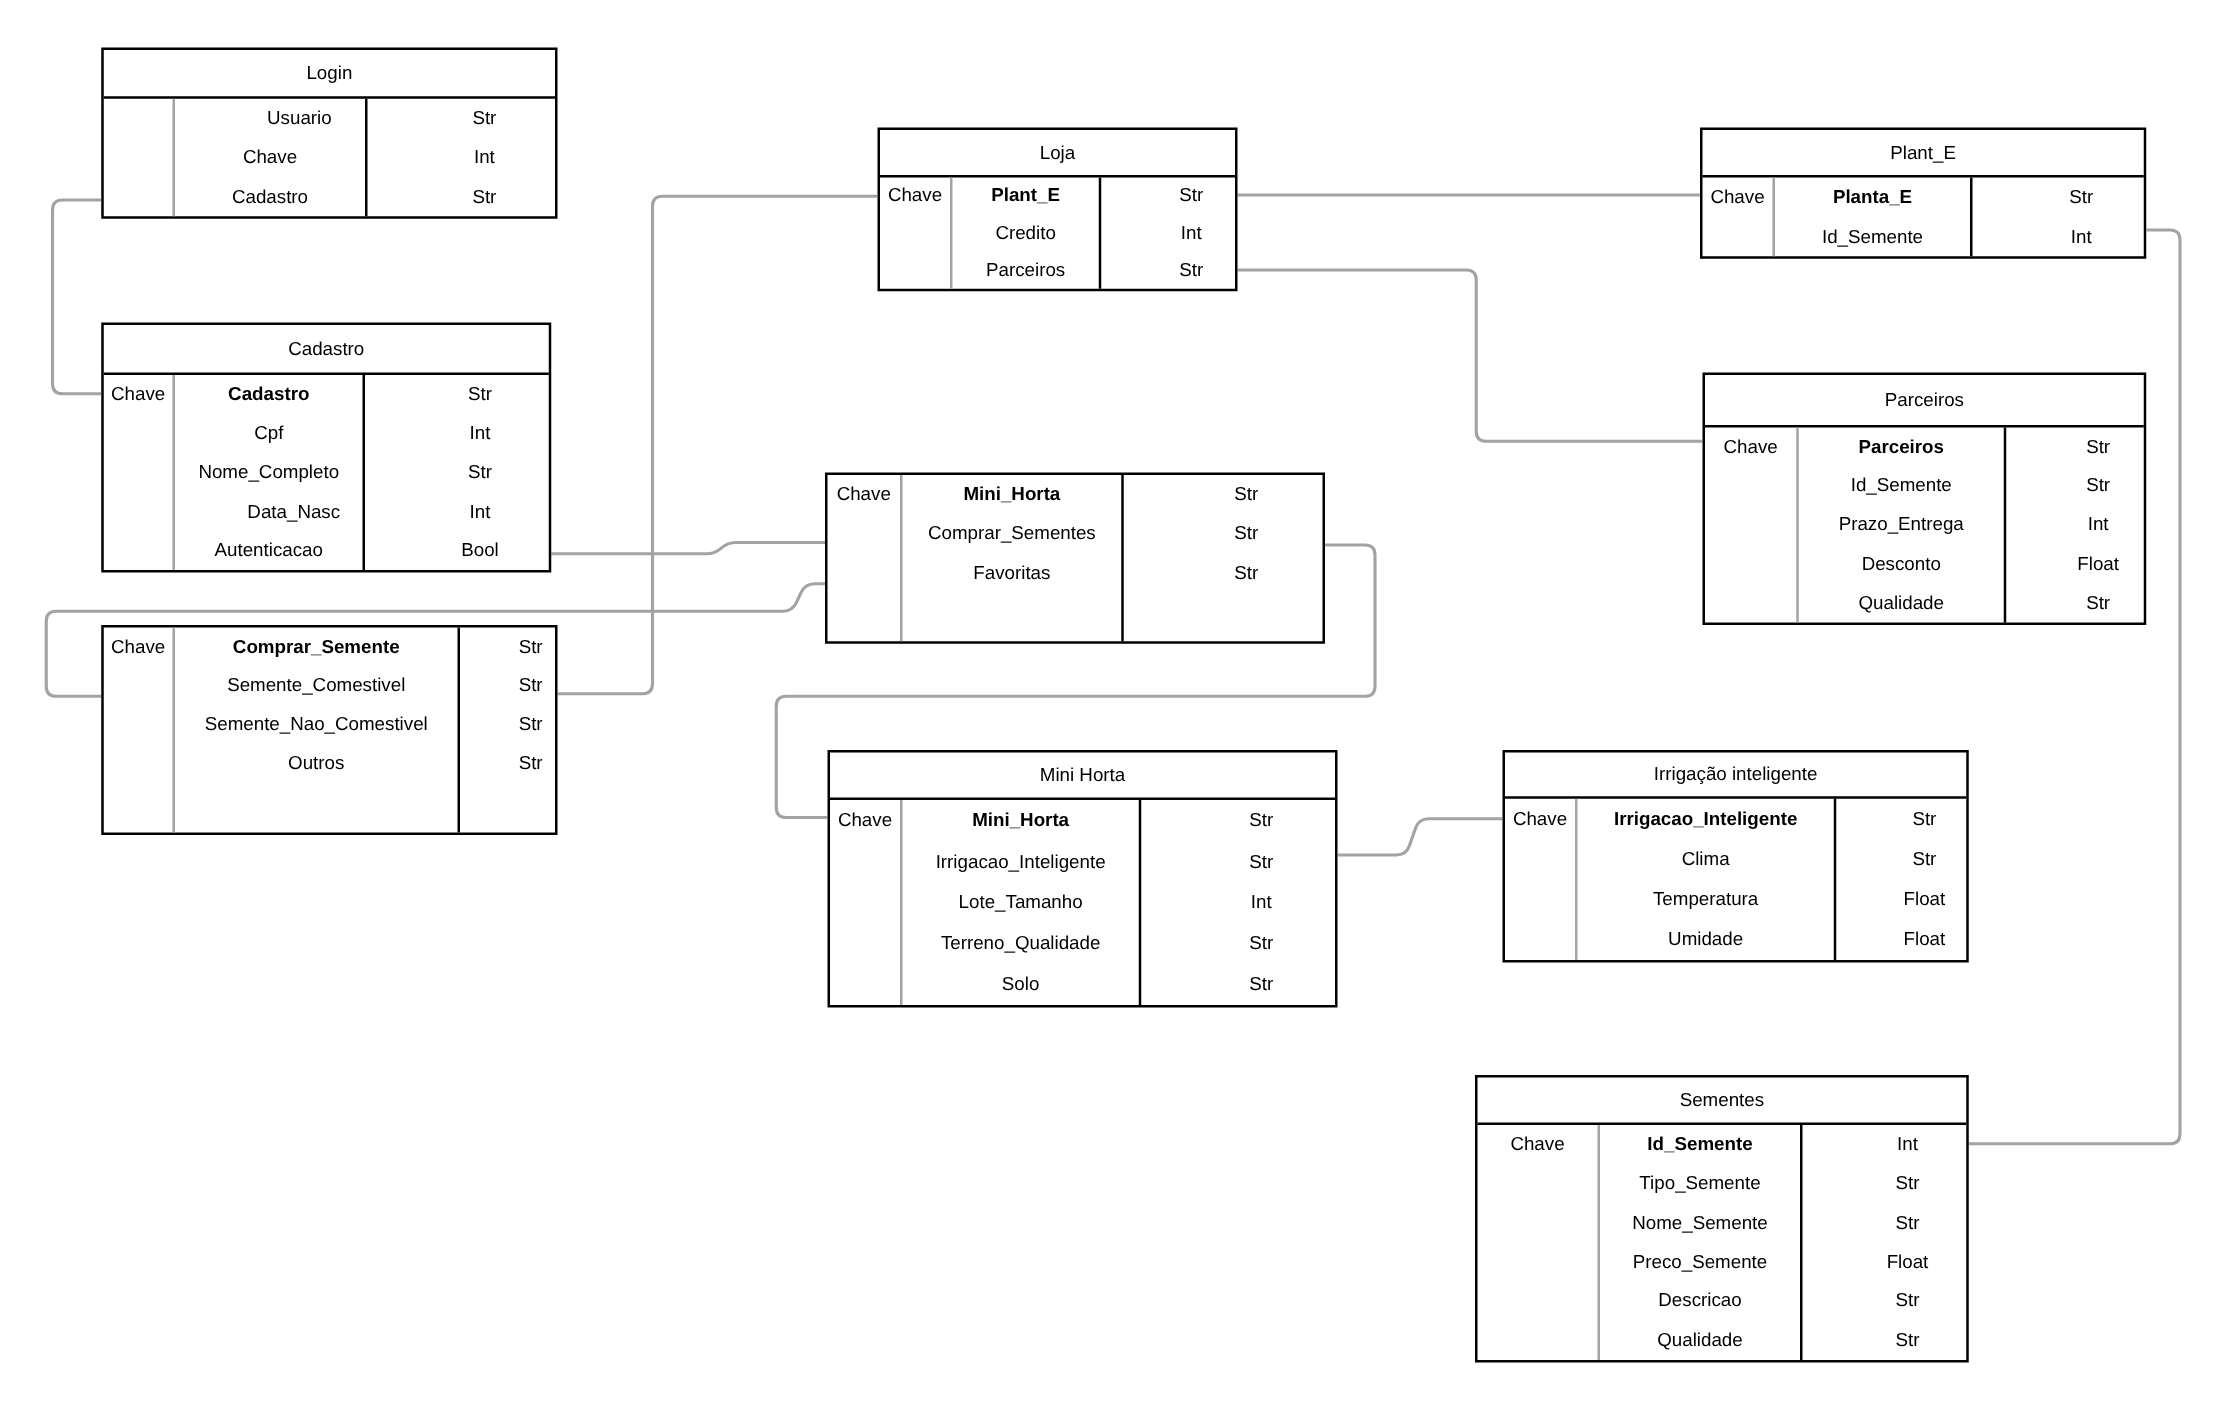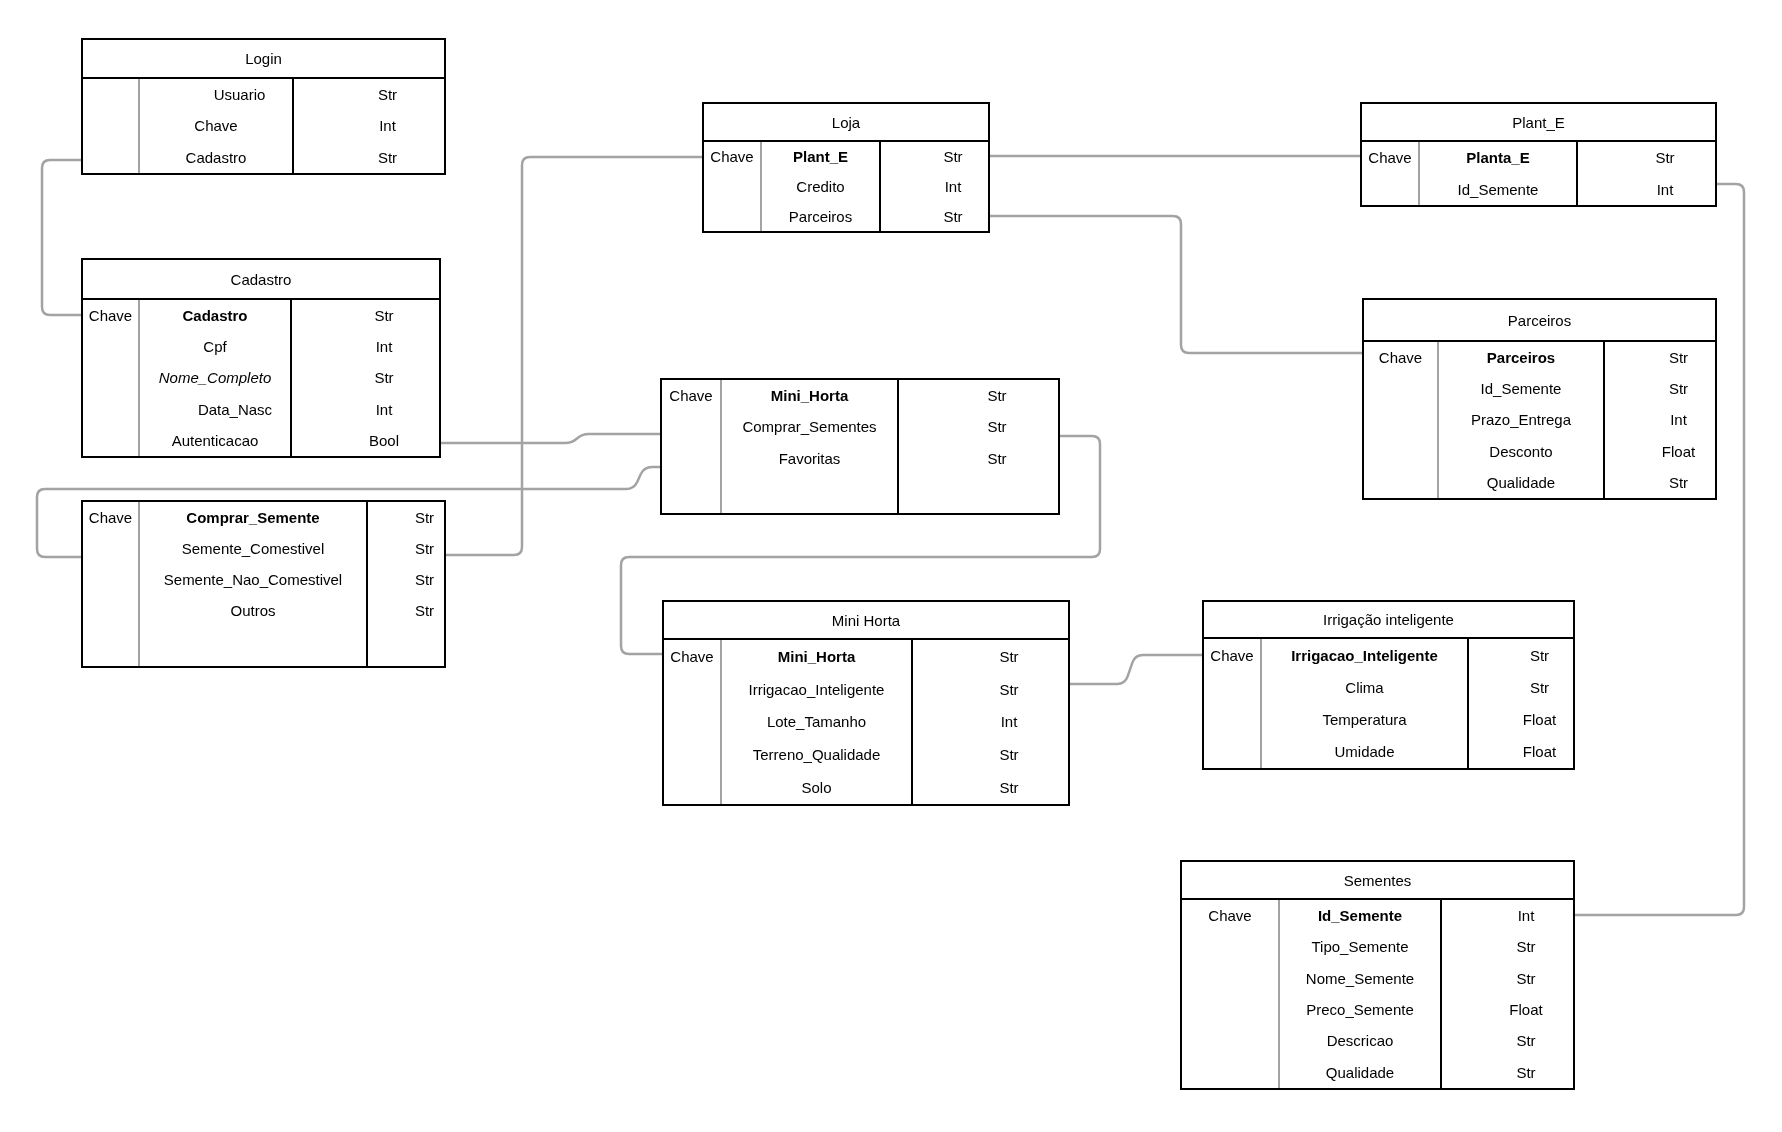--- a/index.html
+++ b/index.html
@@ -63,21 +63,21 @@
     </div>
     <div class="table-node" style="left: 81px; top: 258px; width: 360px; height: 200px;">
       <div class="t-title" style="height: 40px;">Cadastro</div>
       <div class="t-body">
         <div class="t-key" style="width: 57px;">
           <div class="cell" style="height: 31.2px;">Chave</div>
         </div>
         <div class="t-names" style="width: 152px;">
           <div class="cell bold" style="height: 31.2px;">Cadastro</div>
           <div class="cell" style="height: 31.2px;">Cpf</div>
-          <div class="cell" style="height: 31.2px; font-style: italic;">Nome_Completo</div>
+          <div class="cell" style="height: 31.2px;">Nome_Completo</div>
           <div class="cell" style="height: 31.2px; padding-left: 40px;">Data_Nasc</div>
           <div class="cell" style="height: 31.2px;">Autenticacao</div>
         </div>
         <div class="t-types">
           <div class="cell" style="height: 31.2px;">Str</div>
           <div class="cell" style="height: 31.2px;">Int</div>
           <div class="cell" style="height: 31.2px;">Str</div>
           <div class="cell" style="height: 31.2px;">Int</div>
           <div class="cell" style="height: 31.2px;">Bool</div>
         </div>

